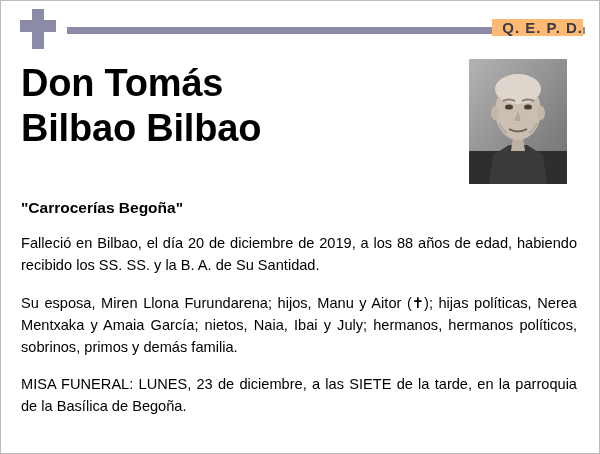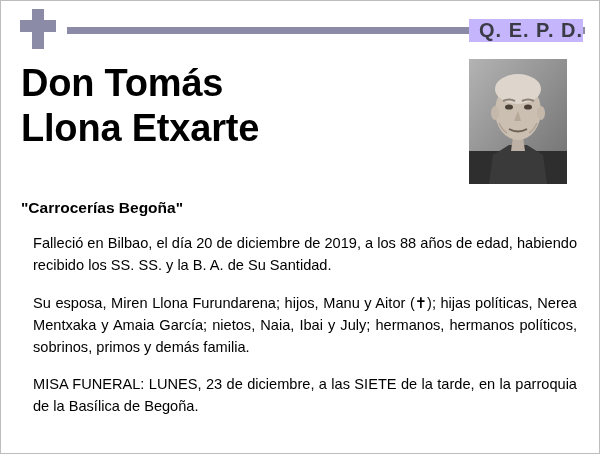--- a/index.html
+++ b/index.html
@@ -57,25 +57,25 @@
     left: 66px;
     top: 26px;
     right: 14px;
     height: 7px;
     background: #8b8ba7;
   }
   .qepd {
     position: absolute;
     right: 16px;
     top: 18px;
-    font-size: 20px;
+    font-size: 15px;
     font-weight: bold;
     letter-spacing: 1px;
     color: #3b3b46;
-    background: #c4b5fd;
+    background: #fdba74;
     padding-left: 10px;
   }
 
   
   .name-block {
     position: relative;
     margin: 2px 18px 0 0;
     padding: 0 14px 0 20px;
     min-height: 128px;
   }
@@ -110,21 +110,21 @@
     padding: 0 22px 0 20px;
   }
   .company {
     font-size: 15.5px;
     font-weight: bold;
     margin: 16px 0 0 0;
   }
   .para {
     font-size: 14.6px;
     line-height: 1.5;
-    margin: 16px 0 0 12px;
+    margin: 16px 0 0 0;
     text-align: justify;
   }
   .para.bold {
     font-weight: normal;
   }
 </style>
 </head>
 <body>
 
 <div class="obituary">
@@ -134,21 +134,21 @@
       <div class="v"></div>
       <div class="h"></div>
     </div>
     <div class="header-rule"></div>
     <div class="qepd">Q. E. P. D.</div>
   </div>
 
   <div class="name-block">
     <div class="name">
       <span>Don Tomás</span>
-      <span class="line2">Llona Etxarte</span>
+      <span class="line2">Bilbao Bilbao</span>
     </div>
     <div class="portrait">
       <svg width="98" height="125" viewBox="0 0 98 125" xmlns="http://www.w3.org/2000/svg">
         <defs>
           <linearGradient id="bg" x1="0" y1="0" x2="1" y2="1">
             <stop offset="0%" stop-color="#b3b3b3"></stop>
             <stop offset="100%" stop-color="#6e6e6e"></stop>
           </linearGradient>
         </defs>
         <rect x="0" y="0" width="98" height="125" fill="url(#bg)"></rect>

